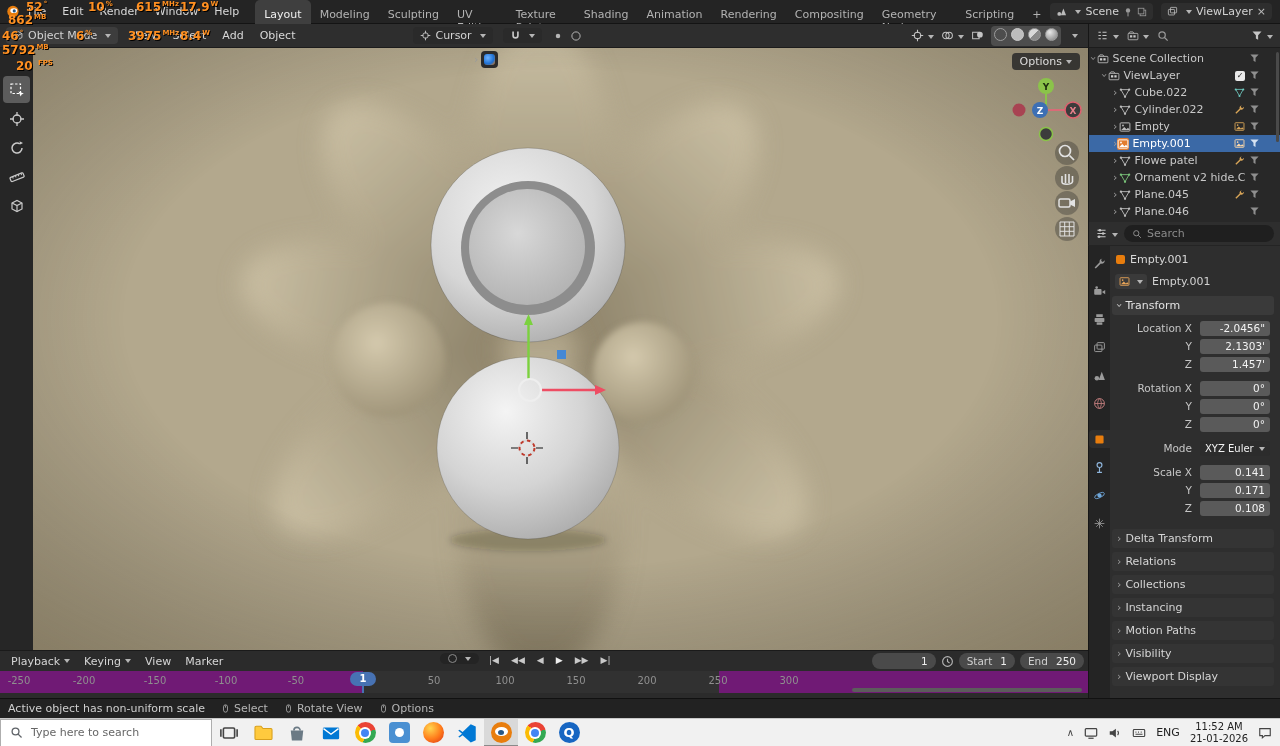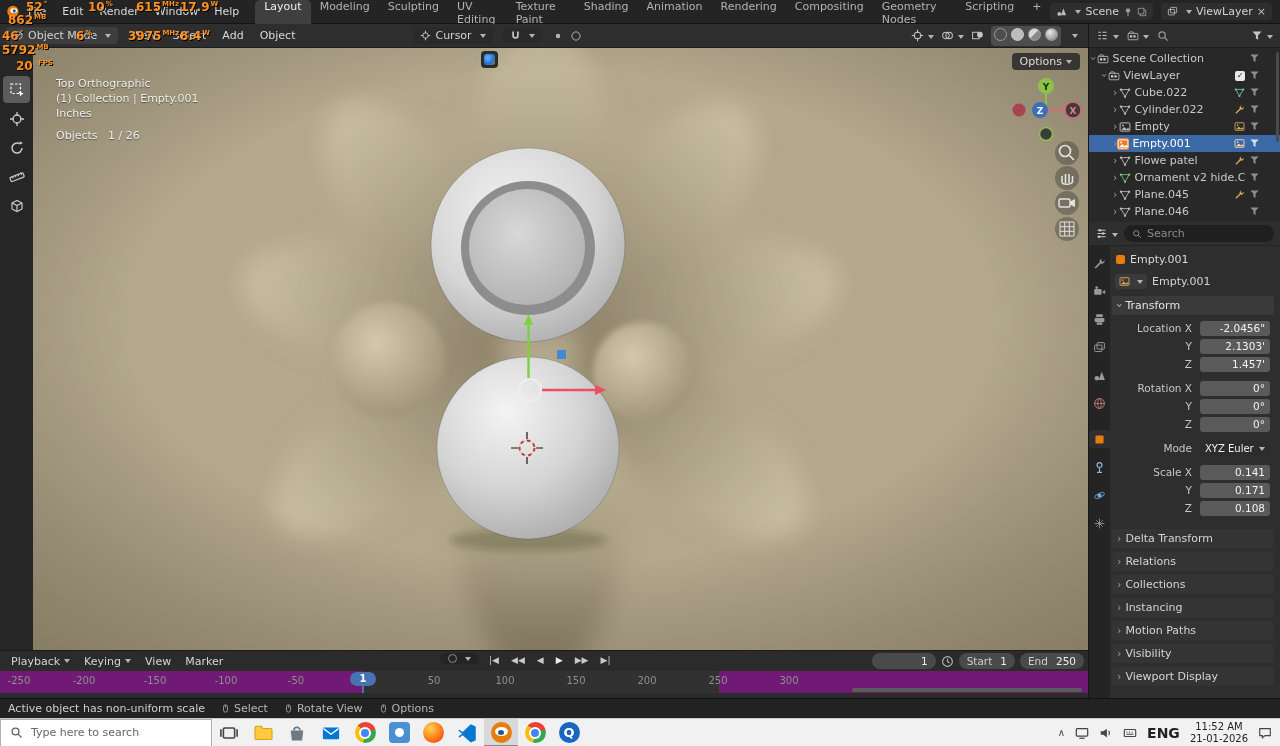--- a/index.html
+++ b/index.html
@@ -7,21 +7,21 @@
   body{position:relative;overflow:hidden;background:#1d1d1d;font-family:"DejaVu Sans",sans-serif;font-size:11px;color:#d2d2d2}
   .ddc{width:0;height:0;border-left:3px solid transparent;border-right:3px solid transparent;border-top:4px solid #b5b5b5;display:inline-block;margin-left:4px}
   .chev::before{content:"›";color:#9a9a9a;font-size:11px}
   .chev.open::before{content:"›";display:inline-block;transform:rotate(90deg)}
   svg.sym{display:inline-block;vertical-align:middle}
 
   
   #topbar{position:absolute;top:0;left:0;width:1280px;height:24px;background:#242424;border-bottom:1px solid #141414;display:flex;align-items:center;padding-left:6px}
   .menu{padding:0 8px;line-height:23px;color:#d8d8d8;cursor:default}
   #tabs{display:flex;margin-left:8px;height:24px;align-items:stretch}
-  .tab{padding:0 9px 0;color:#b3b3b3;border-radius:5px 5px 0 0}
+  .tab{padding:8px 9px 0;color:#b3b3b3;border-radius:5px 5px 0 0}
   .tab.active{background:#3f3f3f;color:#efefef}
   #topright{margin-left:auto;display:flex;align-items:center;gap:8px;padding-right:8px}
   .widget{display:flex;align-items:center;gap:4px;background:#2e2e2e;border-radius:4px;padding:2px 6px}
   .xg::before{content:"×";color:#bbb;font-size:11px}
 
   
   #vpheader{position:absolute;top:24px;left:0;width:1088px;height:24px;background:#2e2e2e;display:flex;align-items:center;padding:0 6px;border-bottom:1px solid #1c1c1c}
   .pill{display:flex;align-items:center;gap:4px;background:#3d3d3d;border-radius:4px;padding:2px 7px;margin-right:4px}
   #vpmenus{display:flex}
   #midtools{display:flex;align-items:center;margin-left:110px;gap:6px}
@@ -547,26 +547,20 @@
           <use href="#i-ruler"></use>
         </svg>
       </div>
     <div class="tbtn">
         <svg class="sym" width="16" height="16" viewBox="0 0 16 16">
           <use href="#i-addcube"></use>
         </svg>
       </div>
   </div>
 
-  <div id="vpoverlay">
-    <div>Top Orthographic</div>
-    <div>(1) Collection | Empty.001</div>
-    <div>Inches</div>
-    <div id="vpobjects"><span>Objects</span>&nbsp;&nbsp;&nbsp;<span>1 / 26</span></div>
-  </div>
 
   <div id="toolexpand">
       <span class="chev"></span>
       <span class="box">
         <span class="dot"></span>
       </span>
     </div>
   <div id="optbtn">
       <span>Options</span>
       <span class="ddc"></span>
@@ -1029,21 +1023,21 @@
     <span style="font-size:10px;color:#444">∧</span>
     <svg class="sym" width="14" height="14" viewBox="0 0 16 16" style="color:#444">
         <use href="#i-monitor"></use>
       </svg>
     <svg class="sym" width="14" height="14" viewBox="0 0 16 16" style="color:#444">
         <use href="#i-speaker"></use>
       </svg>
     <svg class="sym" width="14" height="14" viewBox="0 0 16 16" style="color:#444">
         <use href="#i-keyb"></use>
       </svg>
-    <span style="font-size:14px;font-weight:bold;color:#222">ENG</span>
+    <span style="font-size:11px;font-weight:normal;color:#222">ENG</span>
     <span id="clockbox">
       <span style="display:block">11:52 AM</span>
       <span style="display:block">21-01-2026</span>
     </span>
     <svg class="sym" width="14" height="14" viewBox="0 0 16 16" style="color:#444">
         <use href="#i-notif"></use>
       </svg>
   </div>
 </div>
 

